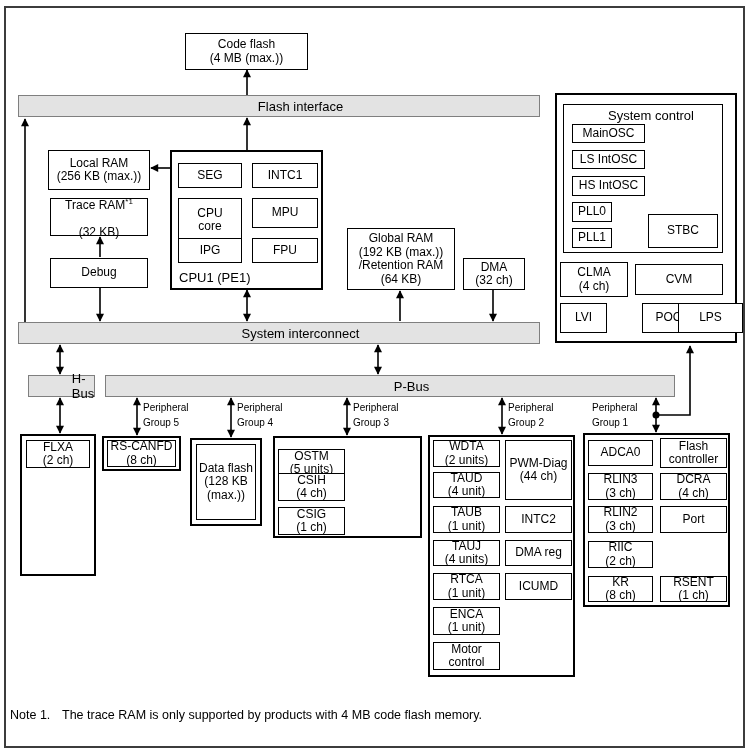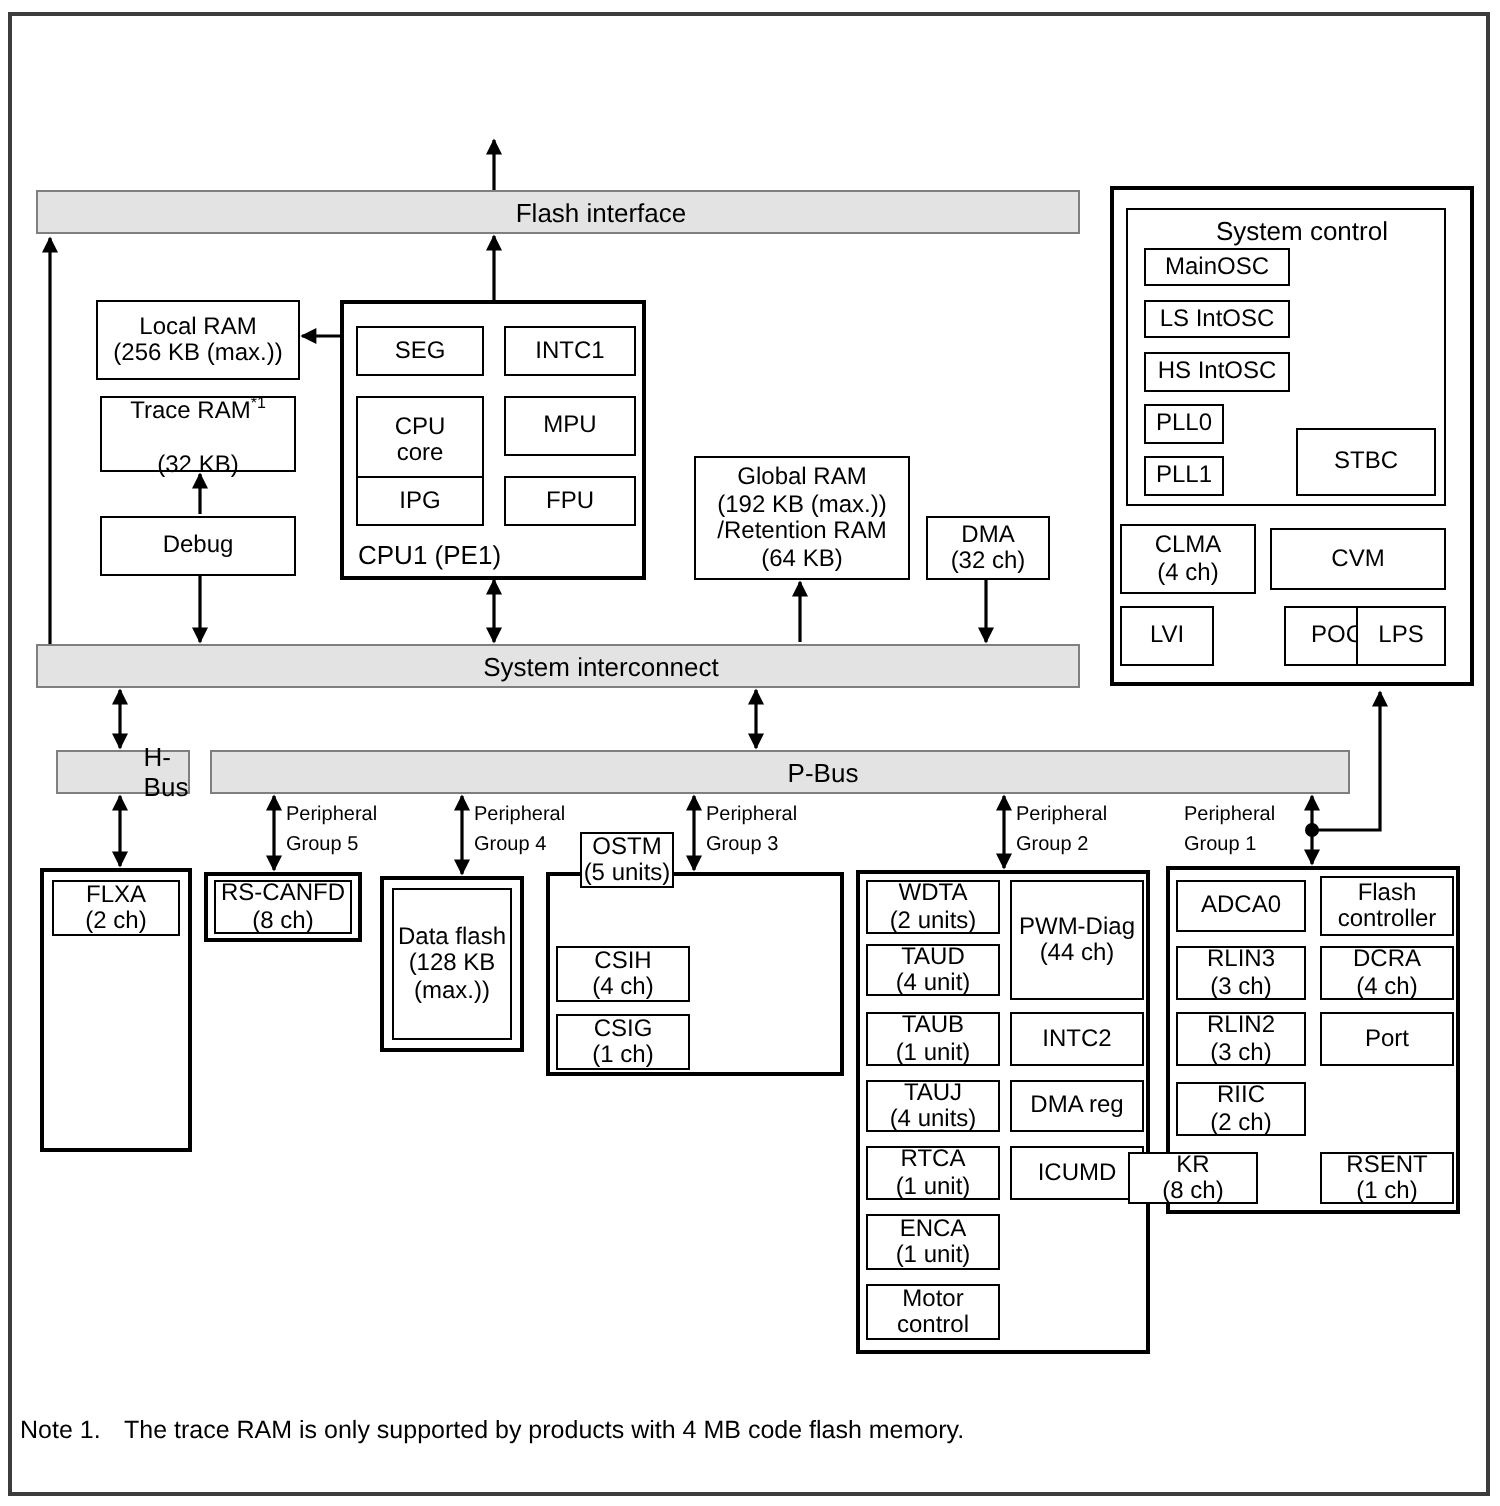--- a/index.html
+++ b/index.html
@@ -61,20 +61,22 @@
   <div class="bar" style="left:18px;top:322px;width:522px;height:22px;">
     <span>System interconnect</span>
   </div>
   <div class="bar" style="left:28px;top:375px;width:67px;height:22px;">
     <span>H-Bus</span>
   </div>
   <div class="bar" style="left:105px;top:375px;width:570px;height:22px;">
     <span>P-Bus</span>
   </div>
 
+  <div class="box" style="left:185px;top:33px;width:123px;height:37px;">Code flash
+(4 MB (max.))</div>
   <div class="box" style="left:48px;top:150px;width:102px;height:40px;">Local RAM
 (256 KB (max.))</div>
 
   <div class="box" style="left:50px;top:198px;width:98px;height:38px;">
     <div>
       <div><span>Trace RAM</span><sup>*1</sup></div>
       <div>(32 KB)</div>
     </div>
   </div>
 
@@ -105,21 +107,21 @@
   <div class="box" style="left:572px;top:150px;width:73px;height:19px;">LS IntOSC</div>
   <div class="box" style="left:572px;top:176px;width:73px;height:20px;">HS IntOSC</div>
   <div class="box" style="left:572px;top:202px;width:40px;height:20px;">PLL0</div>
   <div class="box" style="left:572px;top:228px;width:40px;height:20px;">PLL1</div>
   <div class="box" style="left:648px;top:214px;width:70px;height:34px;">STBC</div>
   <div class="box" style="left:560px;top:262px;width:68px;height:35px;">CLMA
 (4 ch)</div>
   <div class="box" style="left:635px;top:264px;width:88px;height:31px;">CVM</div>
   <div class="box" style="left:560px;top:303px;width:47px;height:30px;">LVI</div>
   <div class="box" style="left:642px;top:303px;width:53px;height:30px;">POC</div>
-  <div class="box" style="left:678px;top:303px;width:45px;height:30px;">LPS</div>
+  <div class="box" style="left:678px;top:303px;width:65px;height:30px;">LPS</div>
 
   <div class="grouplabel" style="left:143px;top:400px;">Peripheral
 Group 5</div>
   <div class="grouplabel" style="left:237px;top:400px;">Peripheral
 Group 4</div>
   <div class="grouplabel" style="left:353px;top:400px;">Peripheral
 Group 3</div>
   <div class="grouplabel" style="left:508px;top:400px;">Peripheral
 Group 2</div>
   <div class="grouplabel" style="left:592px;top:400px;">Peripheral
@@ -132,21 +134,21 @@
   <div class="container" style="left:102px;top:436px;width:79px;height:35px;"></div>
   <div class="box" style="left:107px;top:440px;width:69px;height:27px;">RS-CANFD
 (8 ch)</div>
 
   <div class="container" style="left:190px;top:438px;width:72px;height:88px;"></div>
   <div class="box" style="left:196px;top:444px;width:60px;height:76px;">Data flash
 (128 KB
 (max.))</div>
 
   <div class="container" style="left:273px;top:436px;width:149px;height:102px;"></div>
-  <div class="box" style="left:278px;top:416px;width:47px;height:28px;margin-left:12px;">OSTM
+  <div class="box" style="left:278px;top:449px;width:67px;height:28px;">OSTM
 (5 units)</div>
   <div class="box" style="left:278px;top:473px;width:67px;height:28px;">CSIH
 (4 ch)</div>
   <div class="box" style="left:278px;top:507px;width:67px;height:28px;">CSIG
 (1 ch)</div>
 
   <div class="container" style="left:428px;top:435px;width:147px;height:242px;"></div>
   <div class="box" style="left:433px;top:440px;width:67px;height:27px;">WDTA
 (2 units)</div>
   <div class="box" style="left:433px;top:472px;width:67px;height:26px;">TAUD
@@ -168,21 +170,21 @@
   <div class="box" style="left:505px;top:573px;width:67px;height:27px;">ICUMD</div>
 
   <div class="container" style="left:583px;top:433px;width:147px;height:174px;"></div>
   <div class="box" style="left:588px;top:440px;width:65px;height:26px;">ADCA0</div>
   <div class="box" style="left:588px;top:473px;width:65px;height:27px;">RLIN3
 (3 ch)</div>
   <div class="box" style="left:588px;top:506px;width:65px;height:27px;">RLIN2
 (3 ch)</div>
   <div class="box" style="left:588px;top:541px;width:65px;height:27px;">RIIC
 (2 ch)</div>
-  <div class="box" style="left:564px;top:576px;width:65px;height:26px;">KR
+  <div class="box" style="left:588px;top:576px;width:65px;height:26px;">KR
 (8 ch)</div>
   <div class="box" style="left:660px;top:438px;width:67px;height:30px;">Flash
 controller</div>
   <div class="box" style="left:660px;top:473px;width:67px;height:27px;">DCRA
 (4 ch)</div>
   <div class="box" style="left:660px;top:506px;width:67px;height:27px;">Port</div>
   <div class="box" style="left:660px;top:576px;width:67px;height:26px;">RSENT
 (1 ch)</div>
 
   <div class="note" style="left:10px;top:708px;">Note 1.</div>

